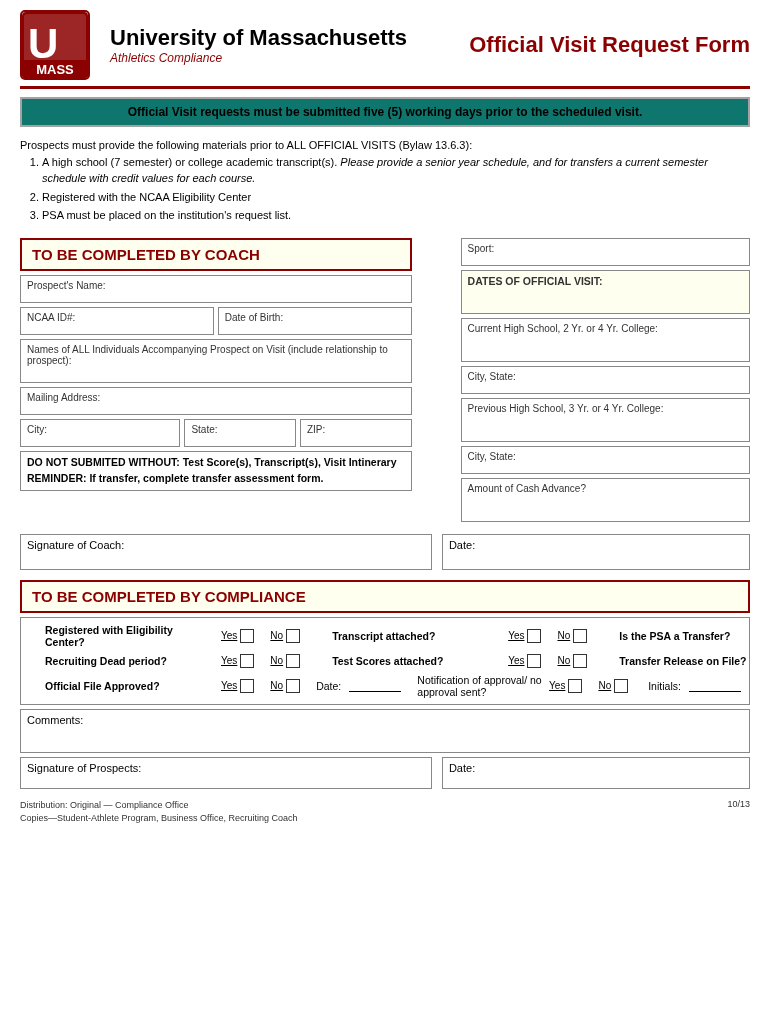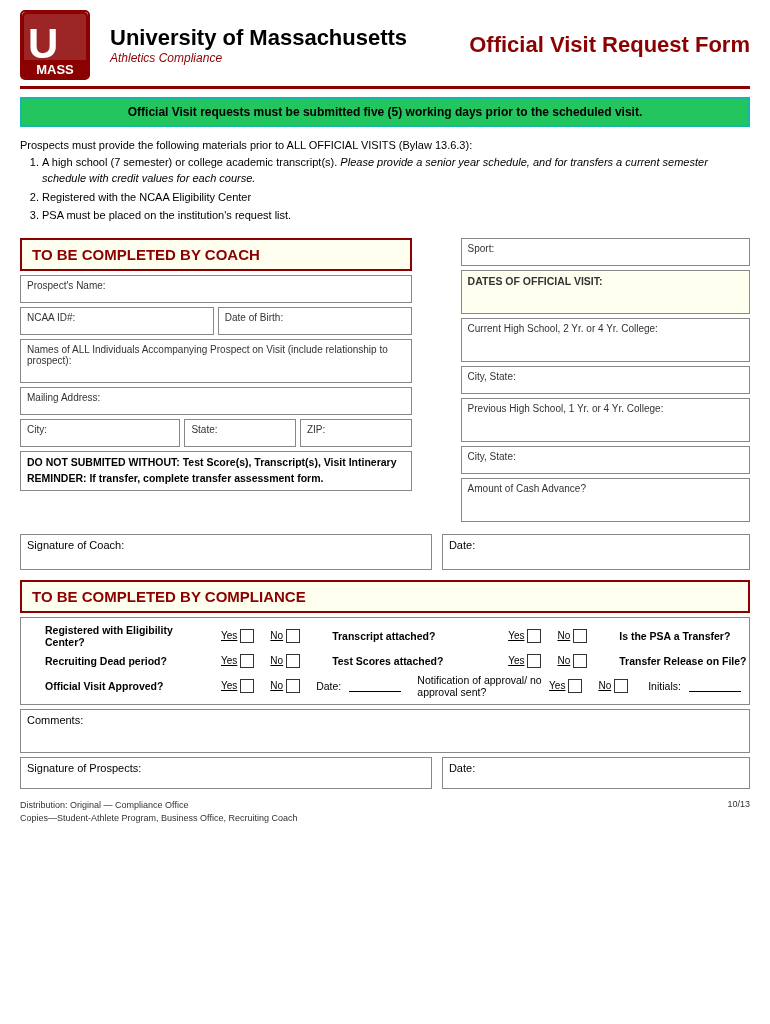--- a/index.html
+++ b/index.html
@@ -47,22 +47,22 @@
       font-size: 22px;
       font-weight: bold;
       color: #8B0000;
       margin-left: auto;
       text-align: right;
       flex-shrink: 0;
     }
 
     
     .notice-box {
-      border: 2px solid #14b8a6;
-      background: #22c55e;
+      border: 2px solid #a3a3a3;
+      background: #0f766e;
       padding: 6px 10px;
       text-align: center;
       font-size: 12px;
       font-weight: bold;
       margin-bottom: 10px;
     }
 
     
     .intro-section {
       margin-bottom: 14px;
@@ -357,21 +357,21 @@
 
     <div class="right-field tall">
       <div class="label">Current High School, 2 Yr. or 4 Yr. College:</div>
     </div>
 
     <div class="right-field">
       <div class="label">City, State:</div>
     </div>
 
     <div class="right-field tall">
-      <div class="label">Previous High School, 1 Yr. or 4 Yr. College:</div>
+      <div class="label">Previous High School, 3 Yr. or 4 Yr. College:</div>
     </div>
 
     <div class="right-field">
       <div class="label">City, State:</div>
     </div>
 
     <div class="right-field tall">
       <div class="label">Amount of Cash Advance?</div>
     </div>
   </div>
@@ -443,21 +443,21 @@
 
       <span class="comp-label">Transfer Release on File?</span>
       <span class="yes-no-group">
         <span class="yn-label">Yes</span>
         <span class="checkbox"></span>
       </span>
 
     </div>
 
     <div class="compliance-row">
-      <span class="comp-label bold">Official Visit Approved?</span>
+      <span class="comp-label bold">Official File Approved?</span>
       <span class="yes-no-group">
         <span class="yn-label">Yes</span>
         <span class="checkbox"></span>
       </span>
       <span class="yes-no-group">
         <span class="yn-label">No</span>
         <span class="checkbox"></span>
       </span>
       <span style="margin-right:4px">Date:</span>
       <span class="date-line">&nbsp;</span>

